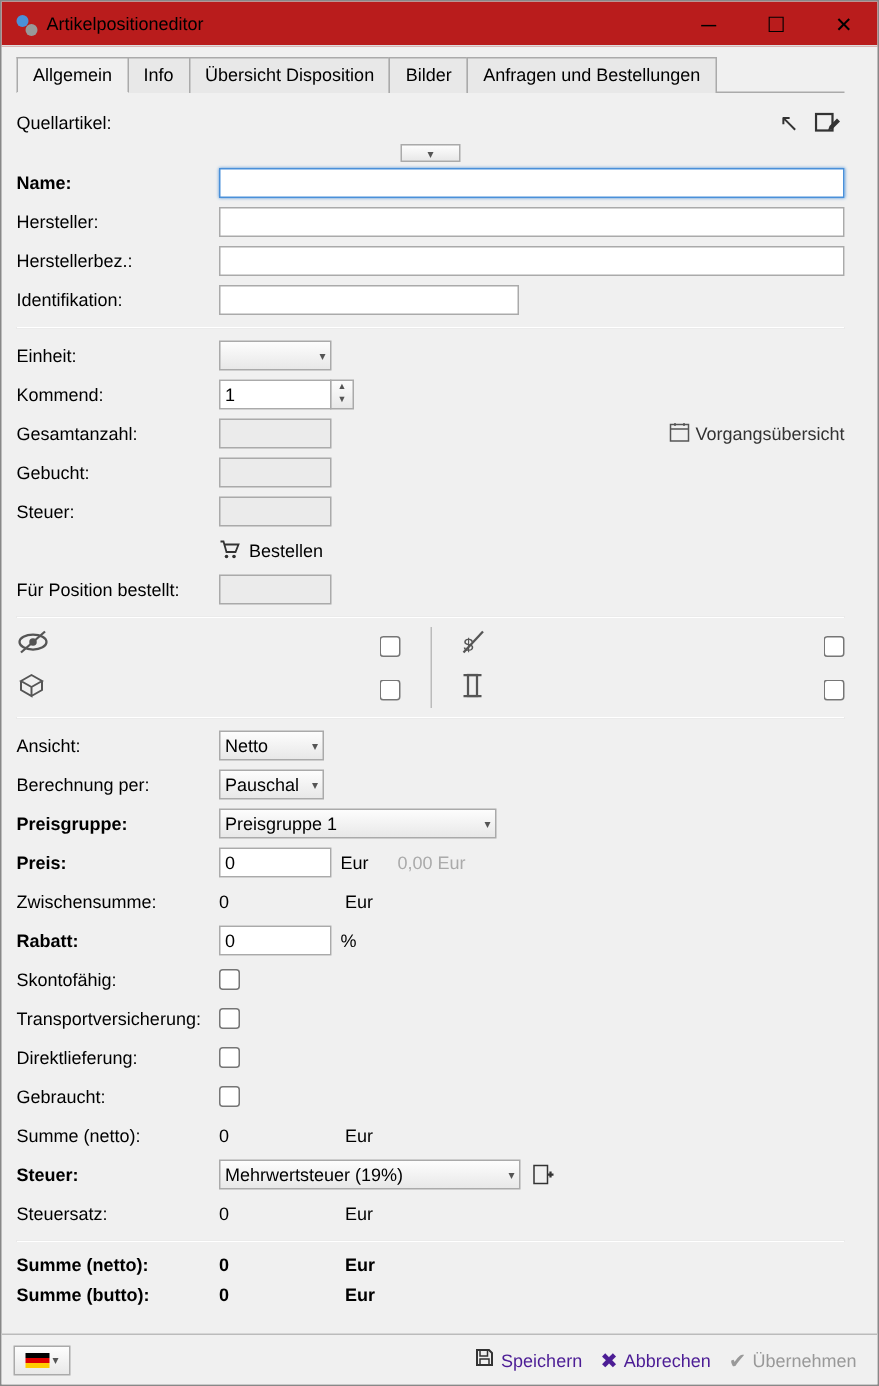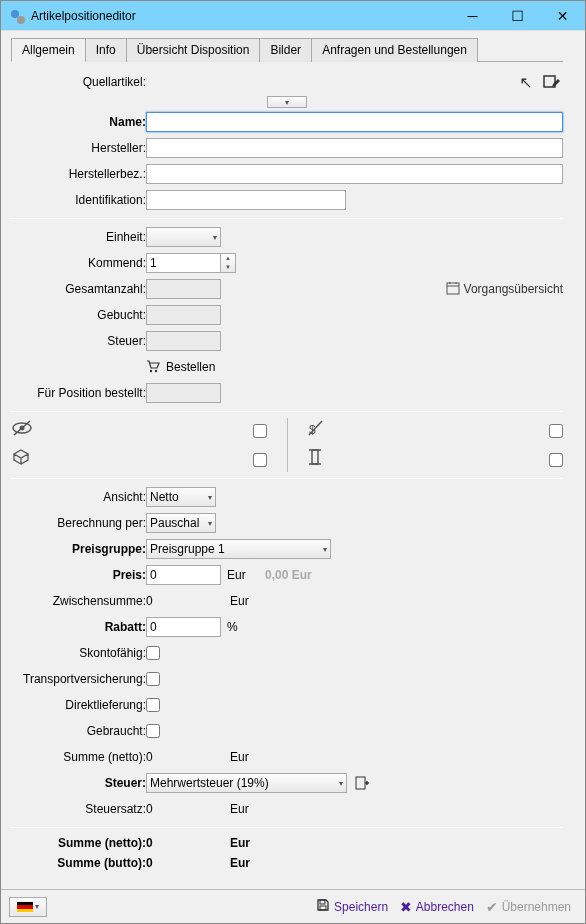--- a/index.html
+++ b/index.html
@@ -1,31 +1,31 @@
 <!DOCTYPE html>
 <html><head>
 <meta charset="utf-8">
 <style>
 * { box-sizing: border-box; margin: 0; padding: 0; font-family: "Segoe UI", Tahoma, sans-serif; font-size: 12px; }
 body { background: #f0f0f0; width: 586px; height: 924px; position: relative; border: 1px solid #888; }
-.titlebar { height: 30px; background: #7dd3fc; display: flex; align-items: center; padding-left: 8px; border-bottom: 1px solid #ddd; }
+.titlebar { height: 30px; background: #b91c1c; display: flex; align-items: center; padding-left: 8px; border-bottom: 1px solid #ddd; }
 .titlebar .icon { width: 16px; height: 16px; margin-right: 6px; position: relative; }
 .titlebar .icon::before { content: ""; position: absolute; width: 8px; height: 8px; background: #4a90d9; border-radius: 50%; top: 2px; left: 2px; }
 .titlebar .icon::after { content: ""; position: absolute; width: 8px; height: 8px; background: #999; border-radius: 50%; bottom: 0; right: 0; }
 .titlebar .title { flex: 1; font-size: 12px; }
 .winbtns { display: flex; height: 100%; }
 .winbtn { width: 45px; display: flex; align-items: center; justify-content: center; font-size: 14px; font-family: inherit; }
 .content { padding: 6px 22px 0 10px; }
 .tabs { display: flex; border-bottom: 1px solid #aaa; }
 .tab { padding: 4px 10px; border: 1px solid #aaa; border-bottom: none; background: #f0f0f0; margin-right: -1px; position: relative; top: 1px; }
 .tab.active { background: #f0f0f0; border-bottom: 1px solid #f0f0f0; z-index: 2; }
 .tab:not(.active) { background: #e8e8e8; }
 .panel { padding: 6px 0; }
 .row { display: flex; align-items: center; min-height: 24px; margin: 2px 0; }
-.lbl { width: 135px; flex-shrink: 0; text-align: right; }
+.lbl { width: 135px; flex-shrink: 0; }
 .bold { font-weight: bold; }
 input[type=text], select { border: 1px solid #aaa; height: 20px; padding: 0 3px; background: #fff; font-size: 12px; }
 input[readonly], input.ro { background: #ebebeb; }
 .sel { background: linear-gradient(#fdfdfd,#e8e8e8); border: 1px solid #aaa; height: 20px; padding: 0 3px; display: inline-flex; align-items: center; justify-content: space-between; }
 .sel .arr { font-size: 8px; color: #555; margin-left: 4px; }
 .spinbtns { display: inline-flex; flex-direction: column; border: 1px solid #aaa; height: 20px; width: 16px; background: linear-gradient(#fdfdfd,#e8e8e8); margin-left: -1px; }
 .spinbtns div { flex: 1; font-size: 6px; text-align: center; line-height: 9px; color: #555; }
 .hr { height: 1px; background: #bbb; margin: 6px 0; border-bottom: 1px solid #fff; }
 .topact { display: flex; justify-content: flex-end; gap: 8px; padding-right: 2px; }
 .iconbtn { width: 18px; height: 18px; display: flex; align-items: center; justify-content: center; font-size: 16px; color: #333; }
@@ -35,21 +35,21 @@
 .grid2x2 .vsep { grid-row: 1 / span 2; grid-column: 3; width: 1px; background: #bbb; height: 100%; justify-self: center; }
 .biglyph { font-size: 18px; color: #555; width: 24px; }
 .footer { position: absolute; bottom: 0; left: 0; right: 0; height: 34px; border-top: 1px solid #bbb; display: flex; align-items: center; padding: 0 8px; background: #f0f0f0; }
 .footer .lang { border: 1px solid #aaa; width: 38px; height: 20px; display: flex; align-items: center; justify-content: center; background: linear-gradient(#fdfdfd,#e8e8e8); gap: 2px; }
 .flag { width: 16px; height: 10px; background: linear-gradient(#000 33%, #d00 33% 66%, #fc0 66%); }
 .footer .spacer { flex: 1; }
 .footbtn { display: flex; align-items: center; gap: 4px; padding: 0 6px; color: #4c1d95; }
 .footbtn .gl { font-size: 14px; }
 .footbtn.disabled { color: #999; }
 .unit { margin-left: 6px; width: 30px; display: inline-block; }
-.hint { color: #aaa; margin-left: 8px; font-weight: bold; }
+.hint { color: #aaa; margin-left: 8px; }
 .linkrow { display: flex; align-items: center; gap: 4px; margin-left: auto; color: #333; }
 </style>
 </head>
 <body>
 
 <div class="titlebar">
   <div class="icon"></div>
   <div class="title">Artikelpositioneditor</div>
   <div class="winbtns">
     <div class="winbtn">─</div>

